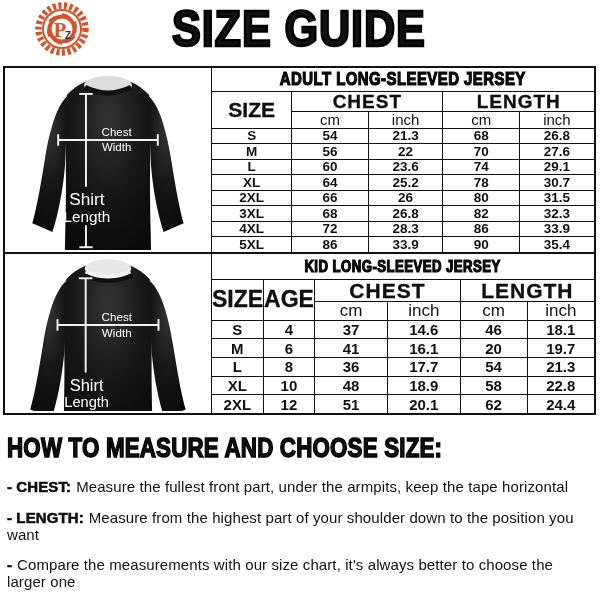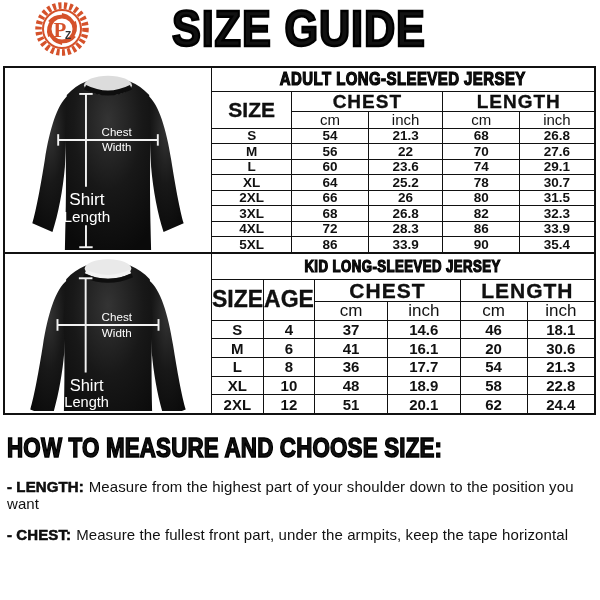--- a/index.html
+++ b/index.html
@@ -267,21 +267,21 @@
           <td>14.6</td>
           <td>46</td>
           <td>18.1</td>
         </tr>
         <tr class="t-data">
           <td>M</td>
           <td>6</td>
           <td>41</td>
           <td>16.1</td>
           <td>20</td>
-          <td>30.6</td>
+          <td>19.7</td>
         </tr>
         <tr class="t-data">
           <td>L</td>
           <td>8</td>
           <td>36</td>
           <td>17.7</td>
           <td>54</td>
           <td>21.3</td>
         </tr>
         <tr class="t-data">
@@ -303,20 +303,23 @@
       </tbody>
         </table>
     </div>
   </div>
 </div>
 
 <div class="howto">
   <h2 class="howto-title">HOW TO MEASURE AND CHOOSE SIZE:</h2>
   <div class="bullets">
     <div class="bullet">
+      <span class="b-label">- CHEST:</span><span class="b-text">Measure the fullest front part, under the armpits, keep the tape horizontal</span>
+    </div>
+    <div class="bullet">
       <span class="b-label">- LENGTH:</span><span class="b-text">Measure from the highest part of your shoulder down to the position you want</span>
     </div>
     <div class="bullet">
-      <span class="b-label">- CHEST:</span><span class="b-text">Measure the fullest front part, under the armpits, keep the tape horizontal</span>
+      <span class="b-label">-</span><span class="b-text">Compare the measurements with our size chart, it's always better to choose the larger one</span>
     </div>
 
   </div>
 </div>
 
 </body></html>

